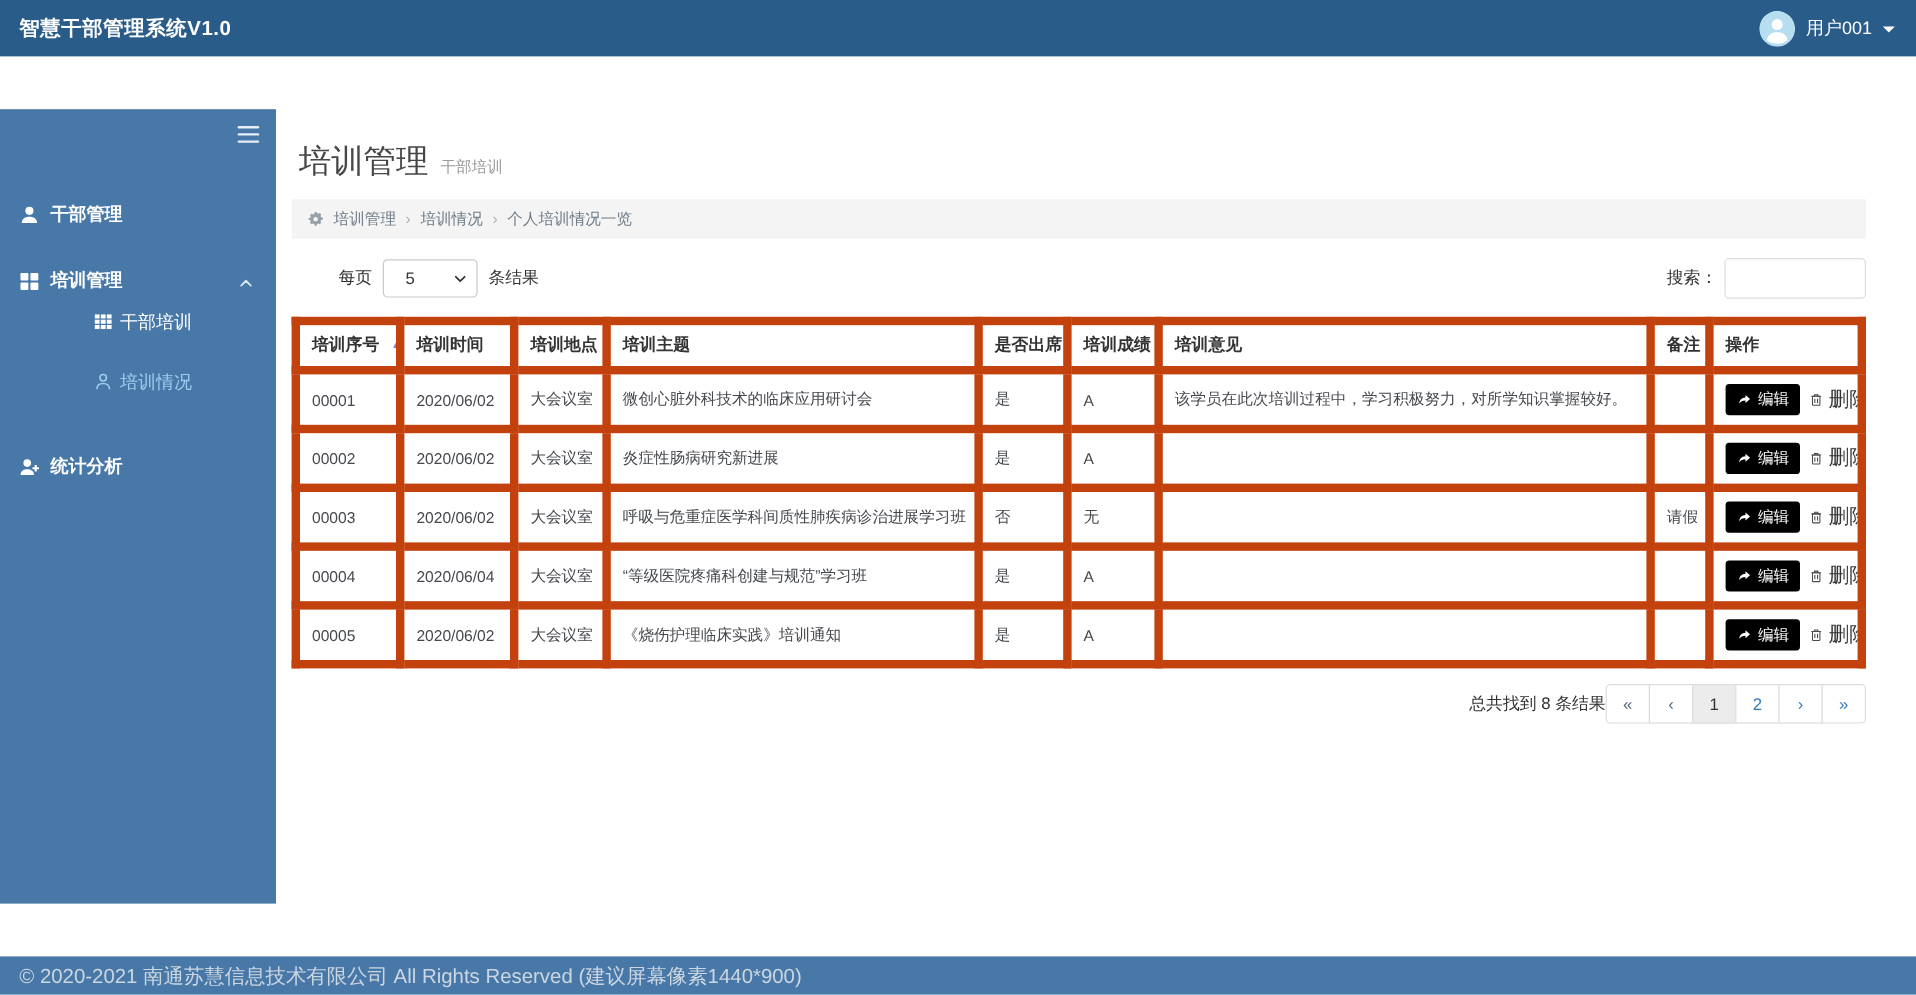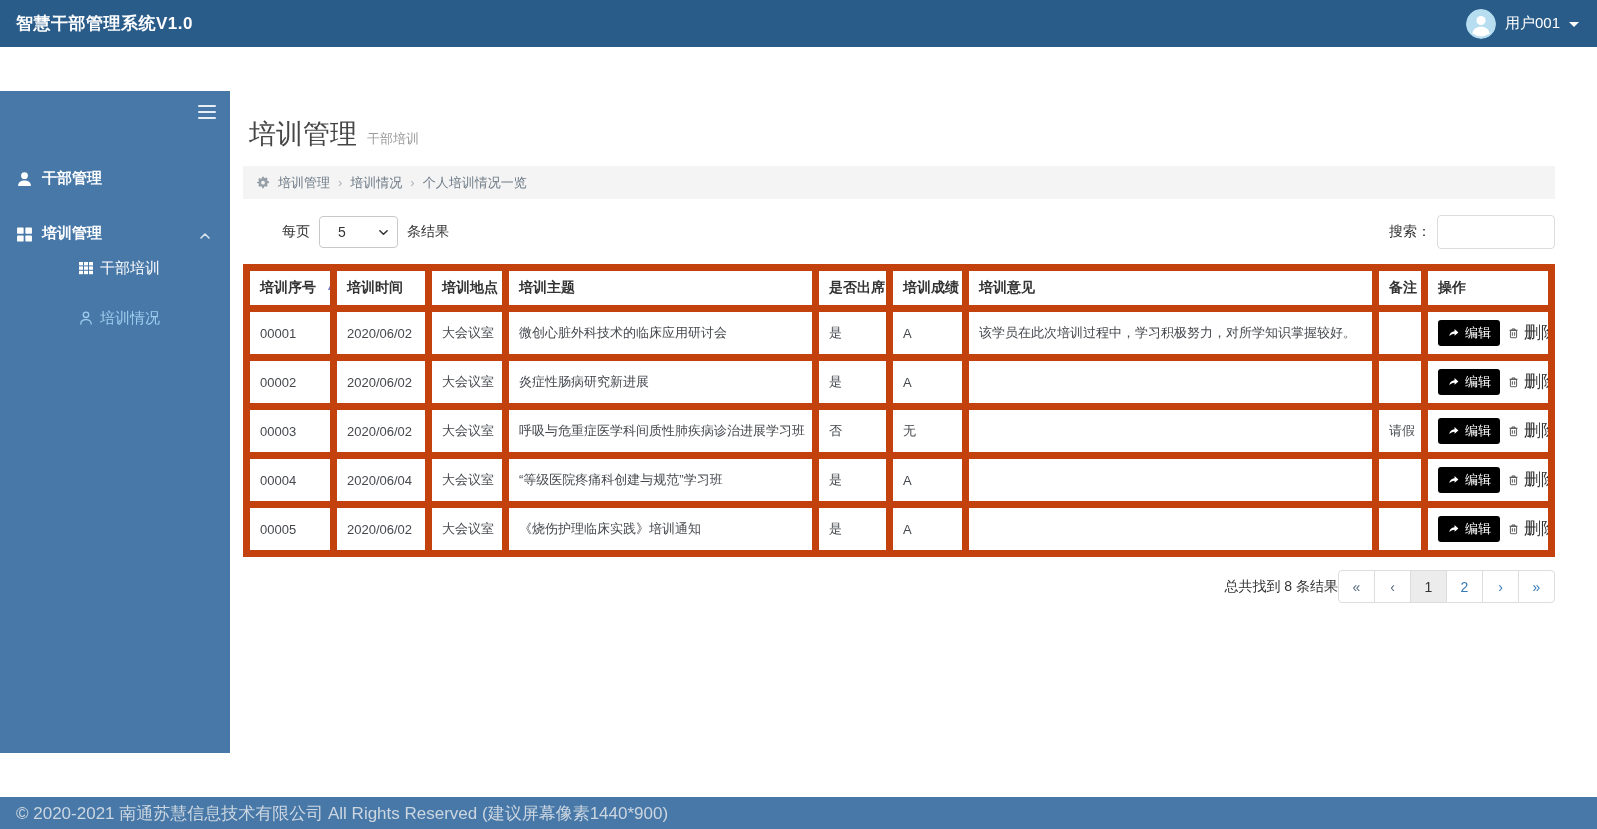--- a/index.html
+++ b/index.html
@@ -145,20 +145,28 @@
             </g>
           </svg>
           <span>干部培训</span>
         </li>
         <li class="sub-item active">
           <svg class="nav-icon" viewBox="0 0 16 16">
             <circle cx="8" cy="4.8" r="2.7" fill="none" stroke="#a0cdef" stroke-width="1.3"></circle>
             <path d="M2.8 14 c0-2.9 2.3-4.4 5.2-4.4 s5.2 1.5 5.2 4.4" fill="none" stroke="#a0cdef" stroke-width="1.3" stroke-linecap="round"></path>
           </svg>
           <span>培训情况</span>
+        </li>
+        <li class="nav-item">
+          <svg class="nav-icon" viewBox="0 0 16 16">
+            <circle cx="6.3" cy="4.6" r="3" fill="#fff"></circle>
+            <path d="M1 14 c0-3.1 2.4-4.6 5.3-4.6 s5.3 1.5 5.3 4.6 z" fill="#fff"></path>
+            <path d="M12.1 6.1 h1.7 v1.7 h1.7 v1.7 h-1.7 v1.7 h-1.7 V9.5 h-1.7 V7.8 h1.7 z" fill="#fff"></path>
+          </svg>
+          <span>统计分析</span>
         </li>
       </ul>
     </div>
 
     <div class="content">
       <div class="page-head">
         <span class="page-title">培训管理</span>
         <span class="page-subtitle">干部培训</span>
       </div>
 

